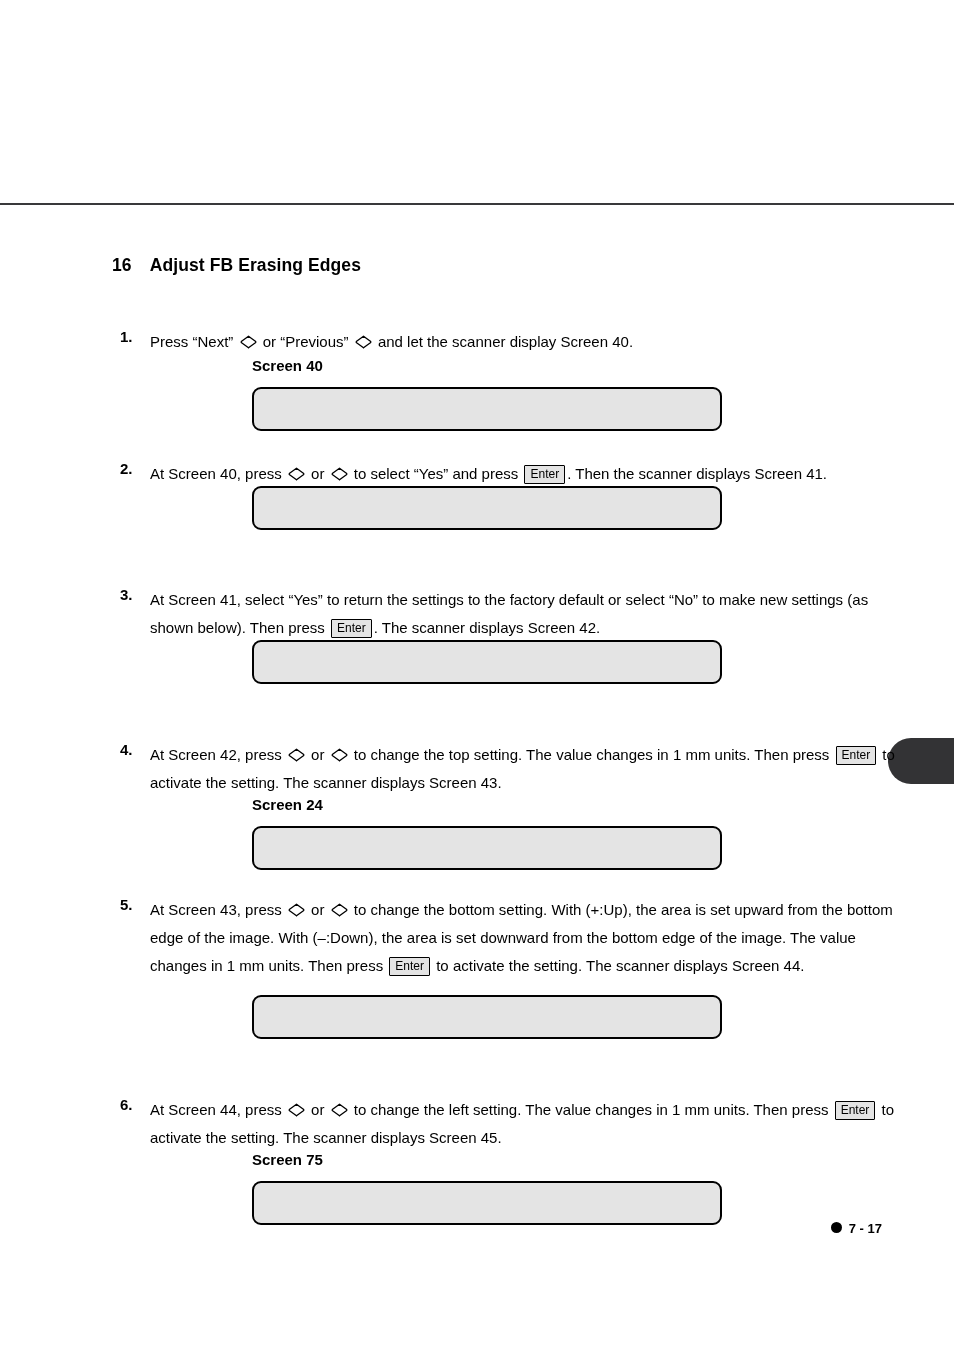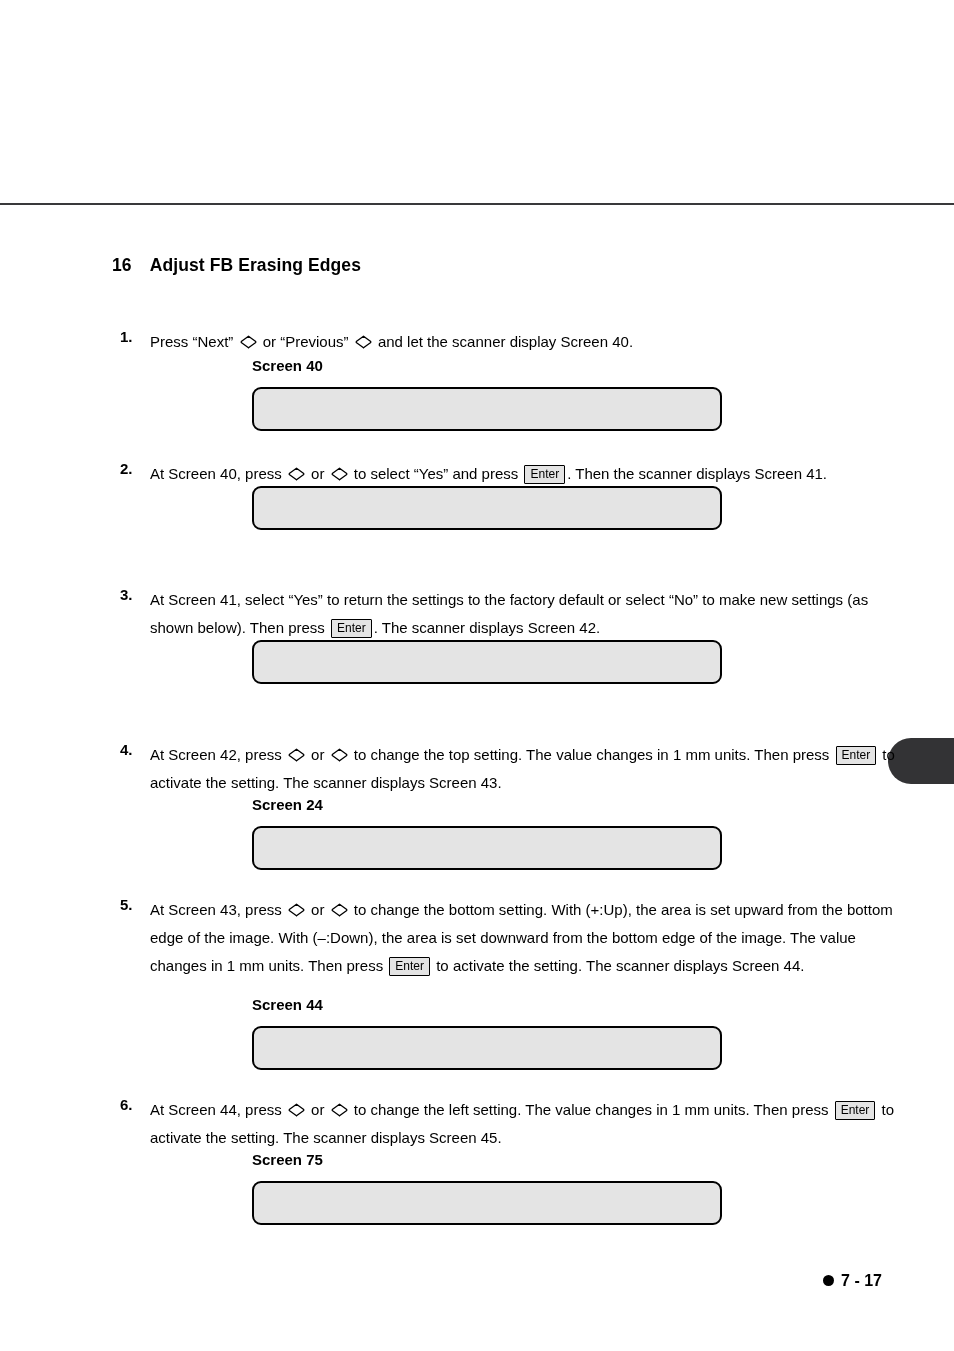--- a/index.html
+++ b/index.html
@@ -128,26 +128,26 @@
     background: #e4e4e4;
     border: 2.4px solid #000000;
     border-radius: 9px;
     box-sizing: border-box;
   }
 
   
   .footer {
     position: absolute;
     left: 0;
-    top: 1272px;
+    top: 1221px;
     width: 954px;
     text-align: right;
     padding-right: 72px;
     box-sizing: border-box;
-    font-size: 16px;
+    font-size: 13px;
     font-weight: bold;
     white-space: nowrap;
   }
   .footer .bullet {
     display: inline-block;
     width: 11px;
     height: 11px;
     border-radius: 50%;
     background: #000;
     margin-right: 7px;
@@ -222,21 +222,20 @@
         <div class="step-num">5.</div>
         <div class="step-body">
           <p>At Screen 43, press <span class="key-diamond"><svg viewBox="0 0 17 14" width="17" height="14">
                 <path d="M8.5 1.2 L15.4 6.2 Q16.2 7 15.4 7.8 L8.5 12.8 Q8.5 13 8.5 12.8 L1.6 7.8 Q0.8 7 1.6 6.2 Z" fill="#ffffff" stroke="#000000" stroke-width="1.3" stroke-linejoin="round"></path>
               </svg></span> or <span class="key-diamond"><svg viewBox="0 0 17 14" width="17" height="14">
                 <path d="M8.5 1.2 L15.4 6.2 Q16.2 7 15.4 7.8 L8.5 12.8 Q8.5 13 8.5 12.8 L1.6 7.8 Q0.8 7 1.6 6.2 Z" fill="#ffffff" stroke="#000000" stroke-width="1.3" stroke-linejoin="round"></path>
               </svg></span> to change the bottom setting. With (+:Up), the area is set upward from the bottom edge of the image. With (–:Down), the area is set downward from the bottom edge of the image. The value changes in 1 mm units. Then press <span class="key-enter">Enter</span> to activate the setting. The scanner displays Screen 44.</p>
         </div>
       </div>
       <div class="screen-block" style="top: 995px;">
-        <div class="screen-caption">Screen 44</div>
         <div class="screen-box"></div>
       </div>
       <div class="step" style="top: 1096px;">
         <div class="step-num">6.</div>
         <div class="step-body">
           <p>At Screen 44, press <span class="key-diamond"><svg viewBox="0 0 17 14" width="17" height="14">
                 <path d="M8.5 1.2 L15.4 6.2 Q16.2 7 15.4 7.8 L8.5 12.8 Q8.5 13 8.5 12.8 L1.6 7.8 Q0.8 7 1.6 6.2 Z" fill="#ffffff" stroke="#000000" stroke-width="1.3" stroke-linejoin="round"></path>
               </svg></span> or <span class="key-diamond"><svg viewBox="0 0 17 14" width="17" height="14">
                 <path d="M8.5 1.2 L15.4 6.2 Q16.2 7 15.4 7.8 L8.5 12.8 Q8.5 13 8.5 12.8 L1.6 7.8 Q0.8 7 1.6 6.2 Z" fill="#ffffff" stroke="#000000" stroke-width="1.3" stroke-linejoin="round"></path>
               </svg></span> to change the left setting. The value changes in 1 mm units. Then press <span class="key-enter">Enter</span> to activate the setting. The scanner displays Screen 45.</p>

